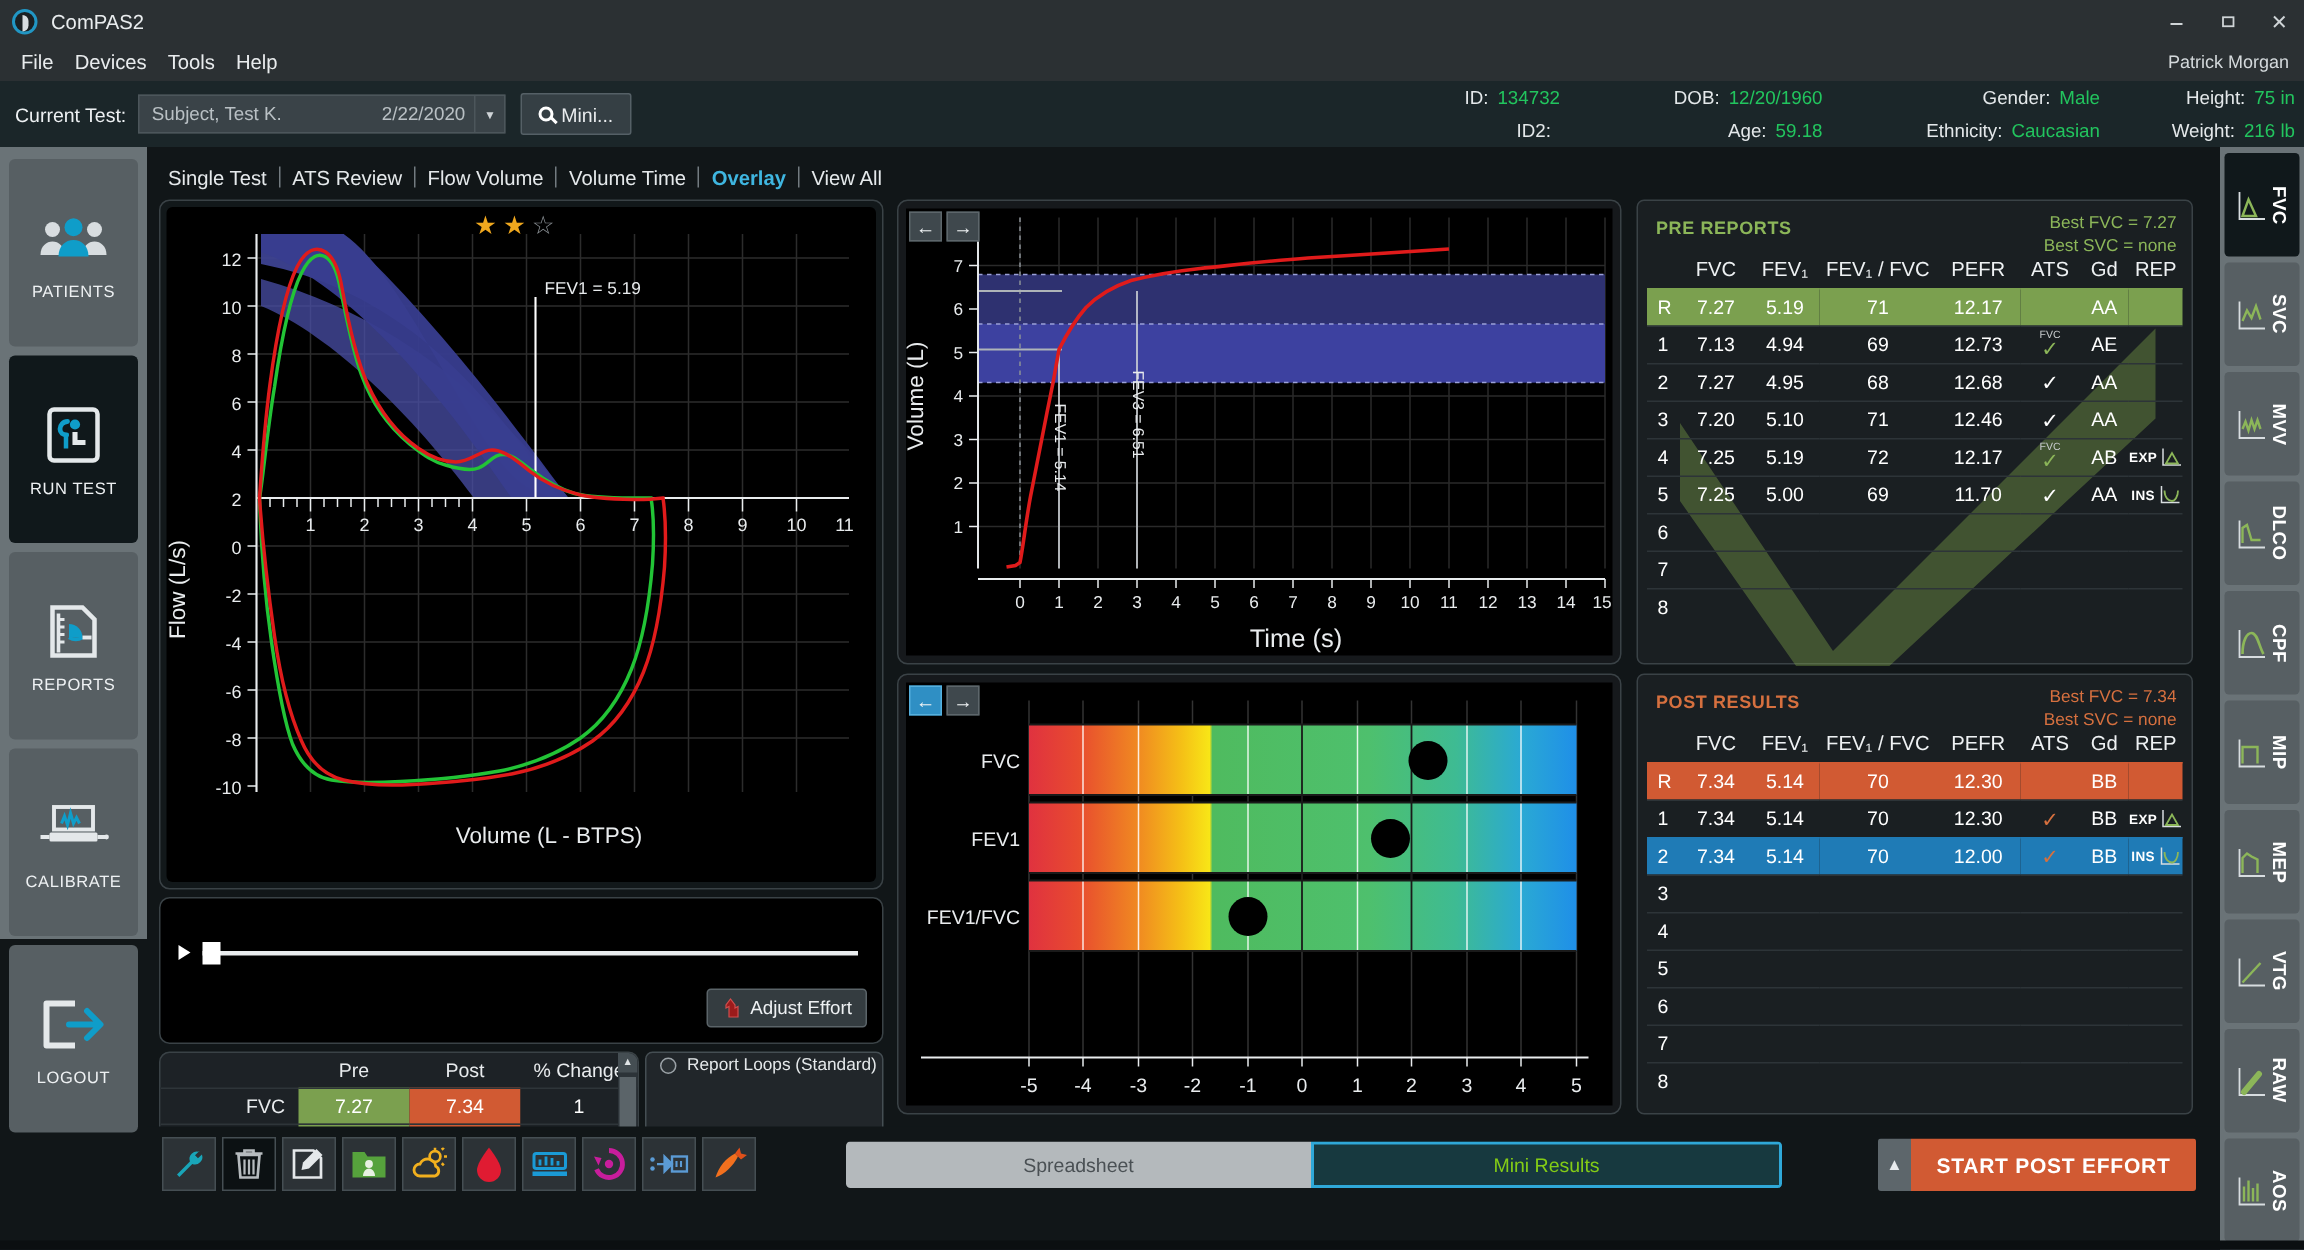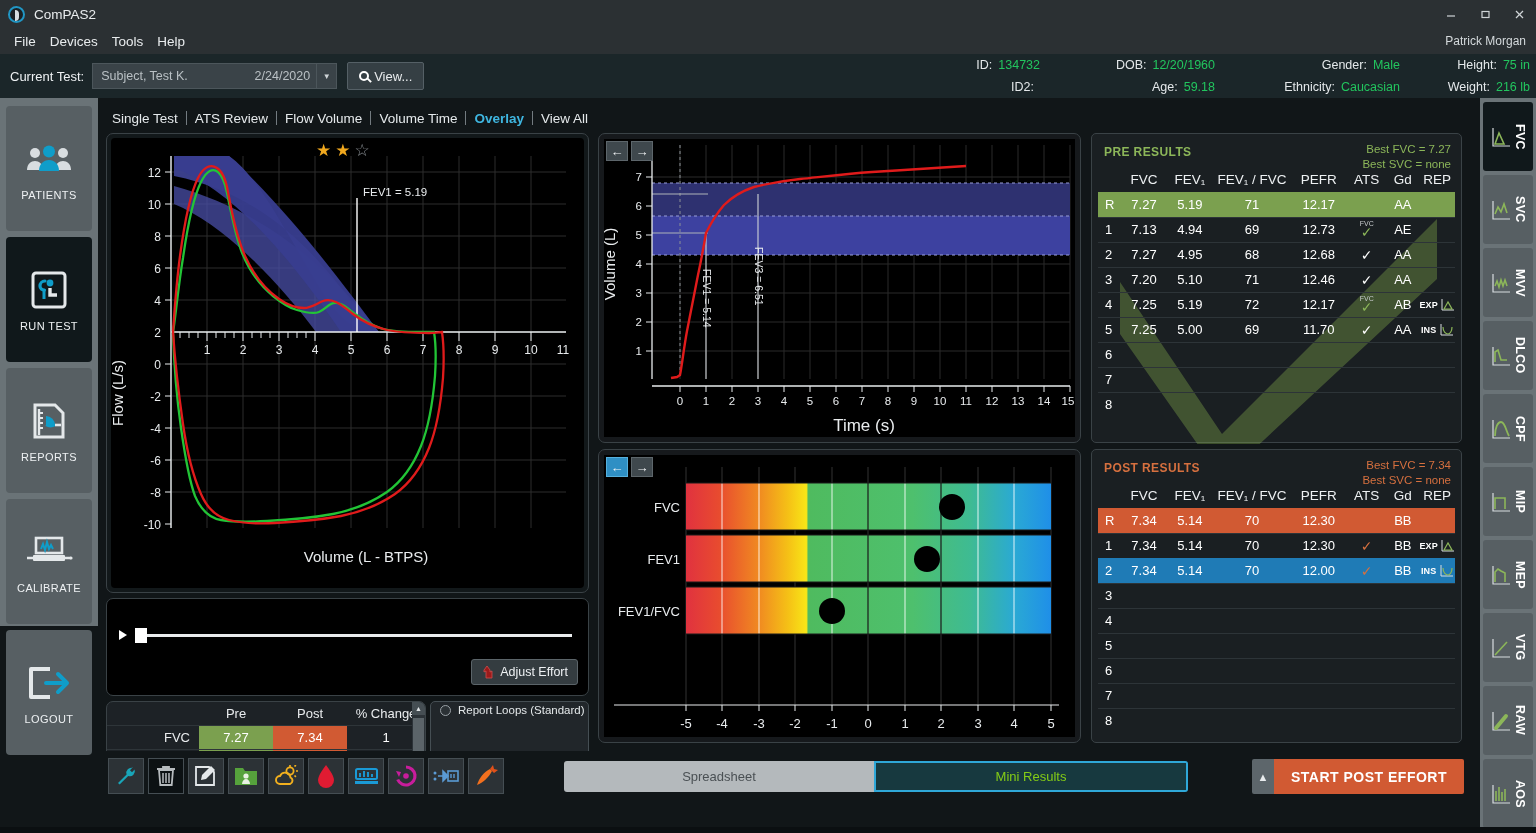--- a/index.html
+++ b/index.html
@@ -195,26 +195,26 @@
     <div class="menu-item">Devices</div>
     <div class="menu-item">Tools</div>
     <div class="menu-item">Help</div>
   </div>
   <div class="user-name">Patrick Morgan</div>
 
   <div class="testbar">
     <div class="testbar-label">Current Test:</div>
     <div class="test-combo">
       <div class="name">Subject, Test K.</div>
-      <div class="date">2/24/2020</div>
+      <div class="date">2/22/2020</div>
       <div class="caret">▼</div>
     </div>
     <div class="find-btn">
       <span class="mag"></span>
-      <span>View...</span>
+      <span>Mini...</span>
     </div>
   </div>
 
   <div class="patinfo">
     <div class="pi r">
         <span class="k">ID:</span>
         <span class="v">134732</span>
       </div>
     <div class="pi r">
         <span class="k">DOB:</span>
@@ -847,21 +847,21 @@
               <text x="447" y="273">5</text>
           </g>
         </svg>
       </div>
     </div>
 
     <div class="panel" id="pPre">
       <svg class="vcheck" width="371" height="310" viewBox="0 0 371 310">
         <path d="M28 148 L130 300 L345 85 L345 145 L130 345 L28 200 Z" fill="#9ccb55"></path>
       </svg>
-      <div class="rt-title rt-green">PRE RESULTS</div>
+      <div class="rt-title rt-green">PRE REPORTS</div>
       <div class="rt-best rt-green">
         <div>Best FVC = 7.27</div>
         <div>Best SVC = none</div>
       </div>
       <table class="rtab">
         <thead>
             <tr>
           <th style="width:24px"></th>
           <th style="width:46px">FVC</th>
           <th style="width:48px">FEV₁</th>

